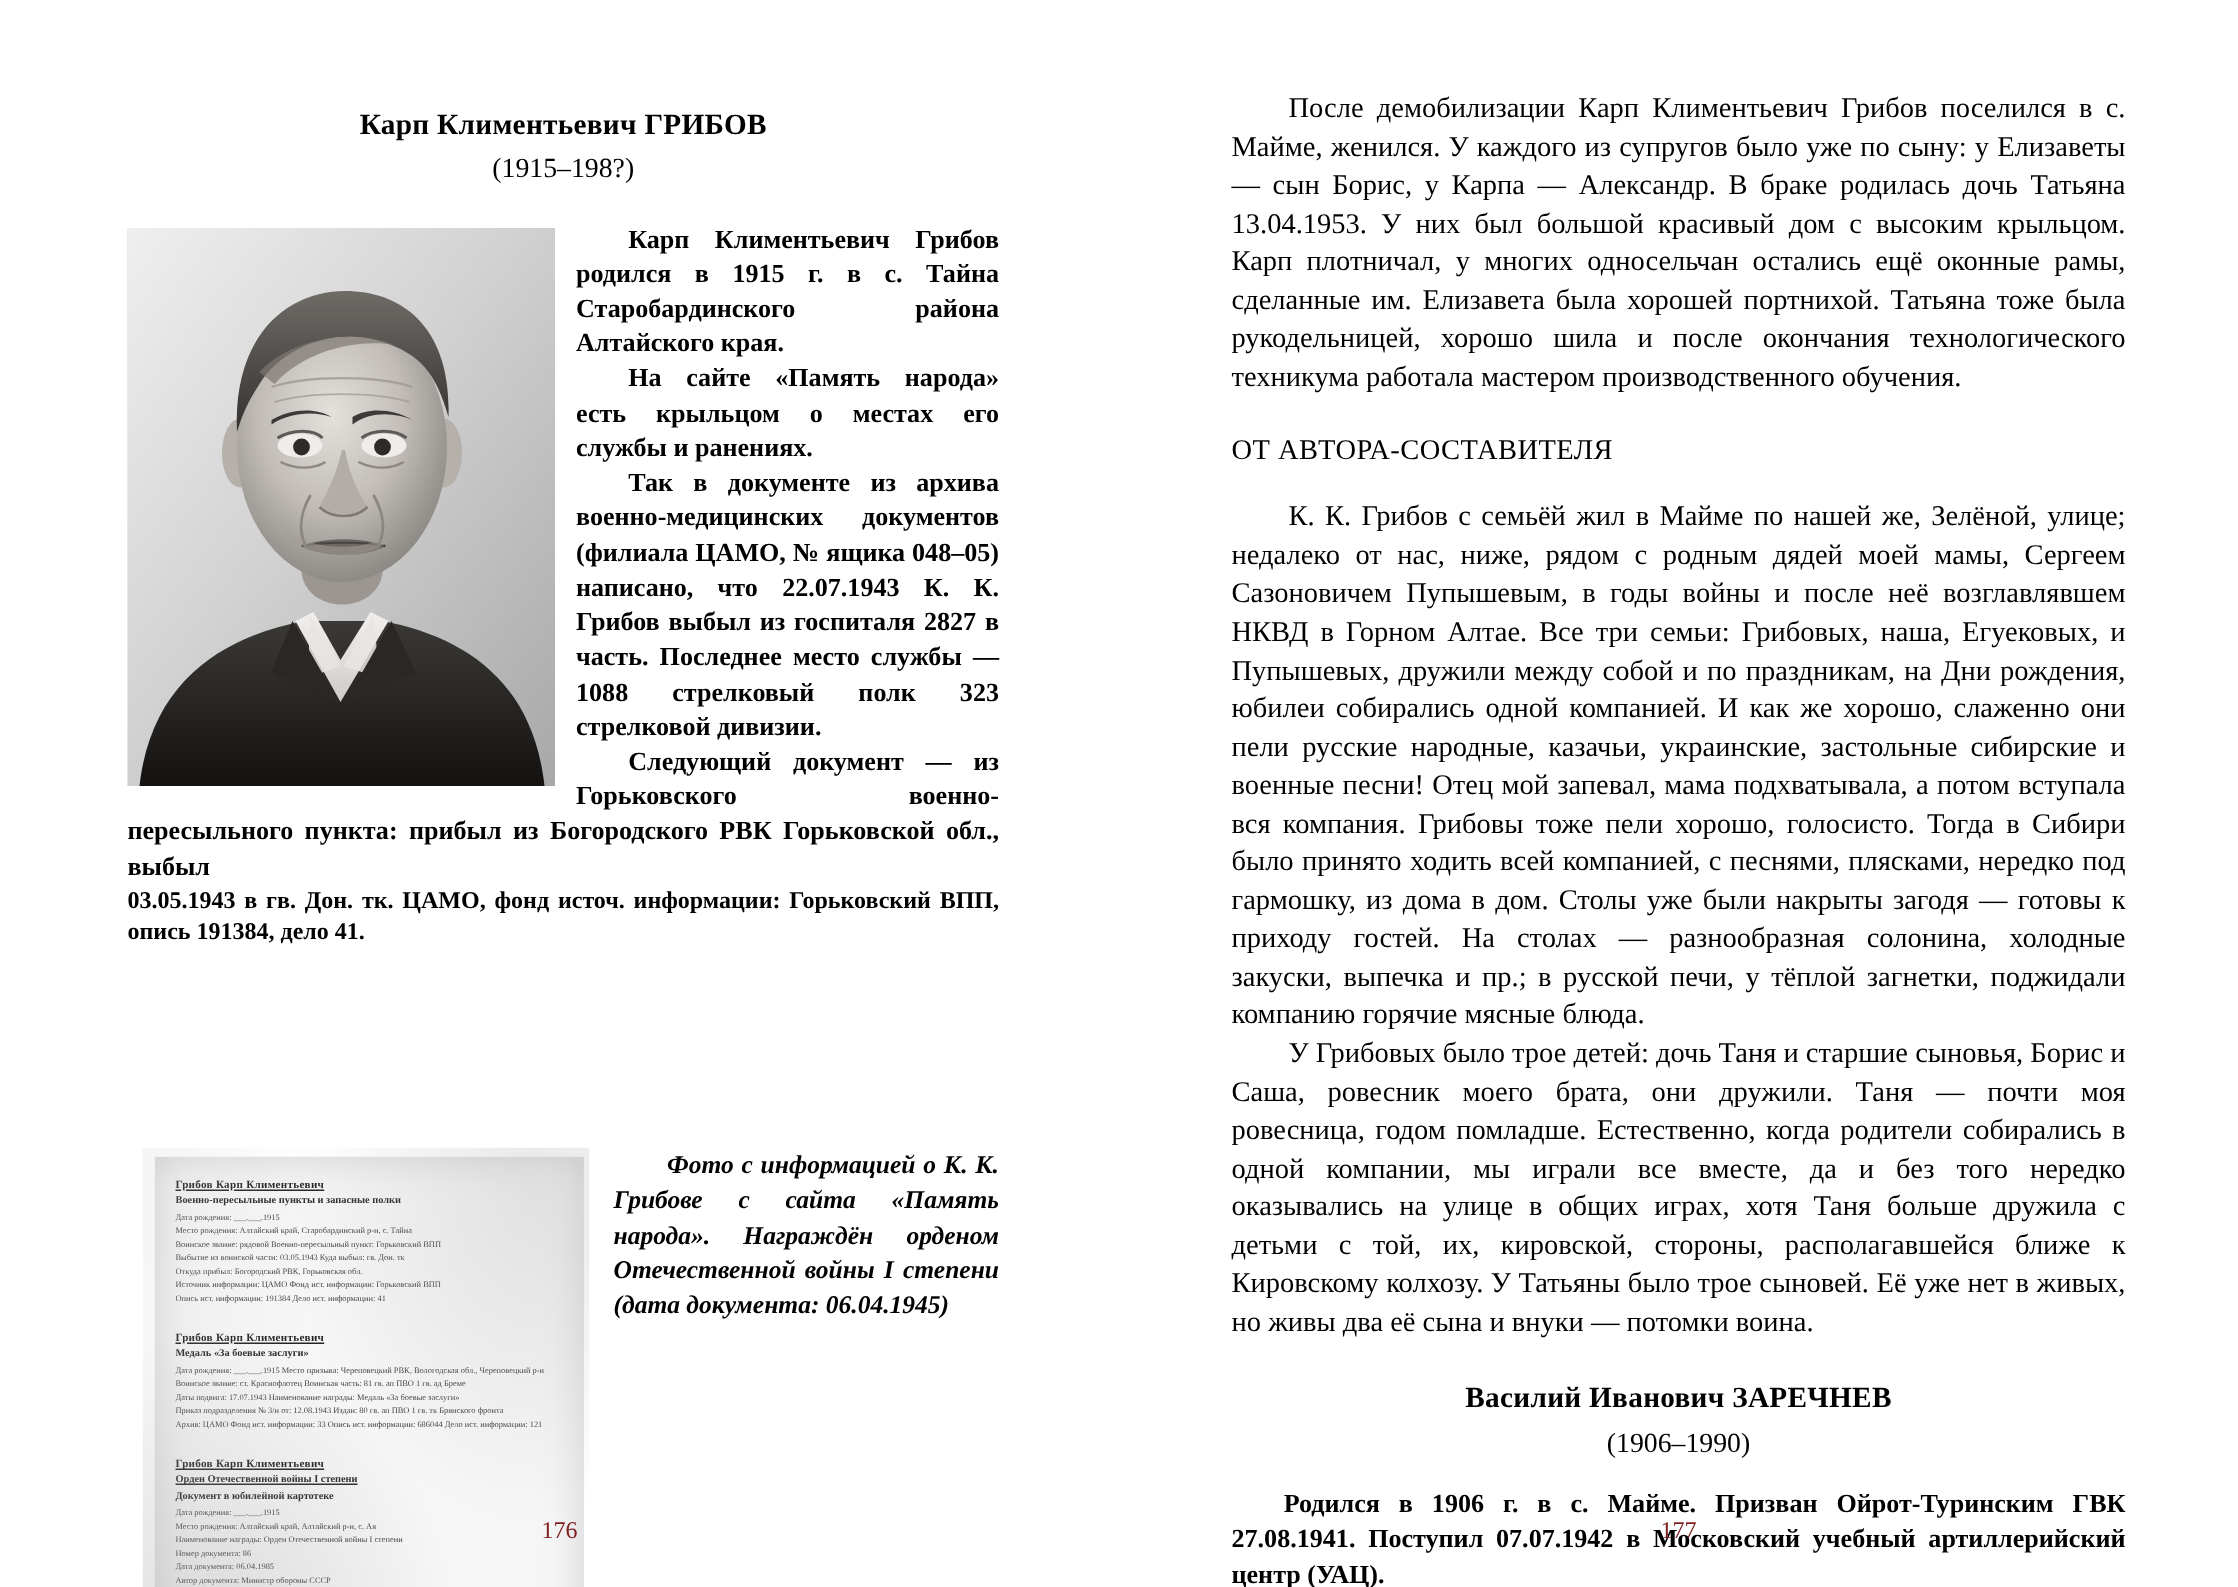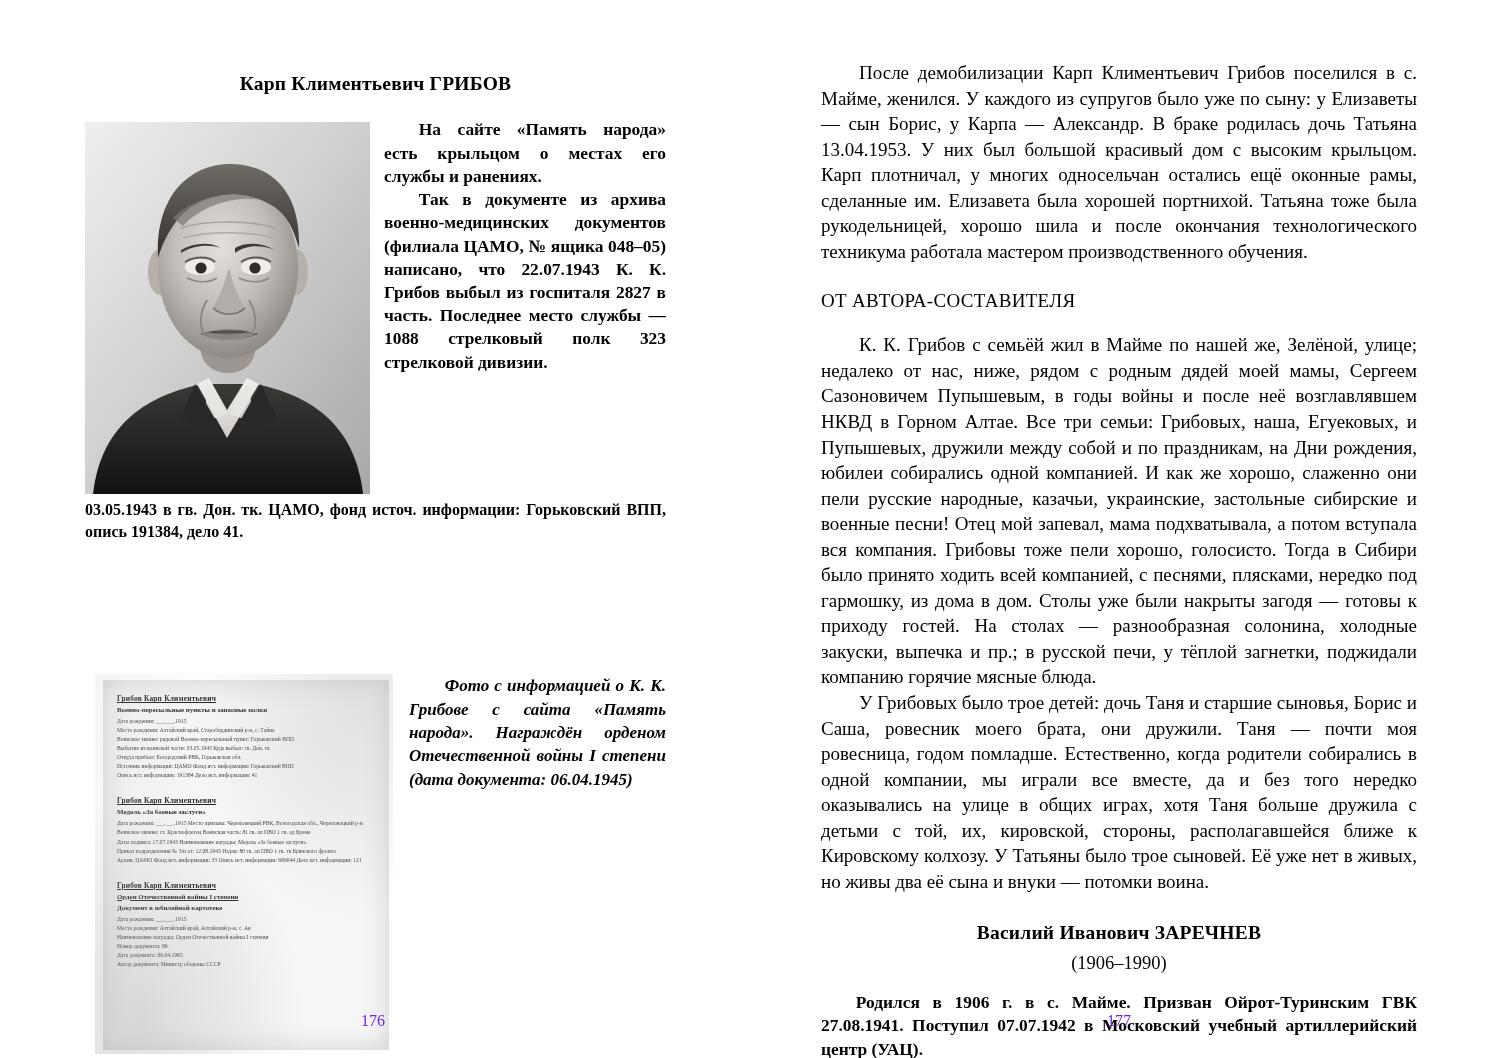--- a/index.html
+++ b/index.html
@@ -135,21 +135,21 @@
   }
 
   
   .folio {
     position: absolute;
     bottom: 28px;
     width: 100%;
     left: 0;
     text-align: center;
     font-size: 16px;
-    color: #6d28d9;
+    color: #7f1d1d;
   }
 
   
   .scan-sheet {
     position: absolute;
     left: 8px;
     top: 6px;
     right: 4px;
     bottom: 4px;
     background: #fbfbfb;
@@ -198,20 +198,21 @@
   .portrait svg { display: block; }
 </style>
 </head>
 <body>
 
 <div class="spread">
 
   <div class="page page-left">
 
     <div class="person-title">Карп Климентьевич ГРИБОВ</div>
+    <div class="person-years">(1915–198?)</div>
 
     <div class="lead-block">
 
       <div class="portrait-wrap">
         <div class="portrait">
           <svg width="285" height="372" viewBox="0 0 285 372" role="img">
             <defs>
               <linearGradient id="bgg" x1="0" y1="0" x2="1" y2="1">
                 <stop offset="0%" stop-color="#efefef"></stop>
                 <stop offset="45%" stop-color="#d2d2d2"></stop>
@@ -287,22 +288,24 @@
             <path d="M122 178 C114 192 114 204 120 214" stroke="#8b8681" stroke-width="1.8" fill="none"></path>
             <path d="M164 178 C172 192 172 204 166 214" stroke="#8b8681" stroke-width="1.8" fill="none"></path>
 
             <rect width="285" height="372" fill="none"></rect>
             <rect width="285" height="372" fill="url(#bgg)" opacity="0"></rect>
           </svg>
         </div>
       </div>
 
       <div class="bold-body">
+        <p>Карп Климентьевич Грибов родился в 1915 г. в с. Тайна Старобардинского района Алтайского края.</p>
         <p>На сайте «Память народа» есть крыльцом о местах его службы и ранениях.</p>
         <p>Так в документе из архива военно-медицинских документов (филиала ЦАМО, № ящика 048–05) написано, что 22.07.1943 К. К. Грибов выбыл из госпиталя 2827 в часть. Последнее место службы — 1088 стрелковый полк 323 стрелковой дивизии.</p>
+        <p>Следующий документ — из Горьковского военно-пересыльного пункта: прибыл из Богородского РВК Горьковской обл., выбыл</p>
       </div>
 
       <p class="after-photo">03.05.1943 в гв. Дон. тк. ЦАМО, фонд источ. информации: Горьковский ВПП, опись 191384, дело 41.</p>
     </div>
 
     <div class="doc-row">
 
       <div class="doc-scan">
         <div class="scan-sheet">
 

